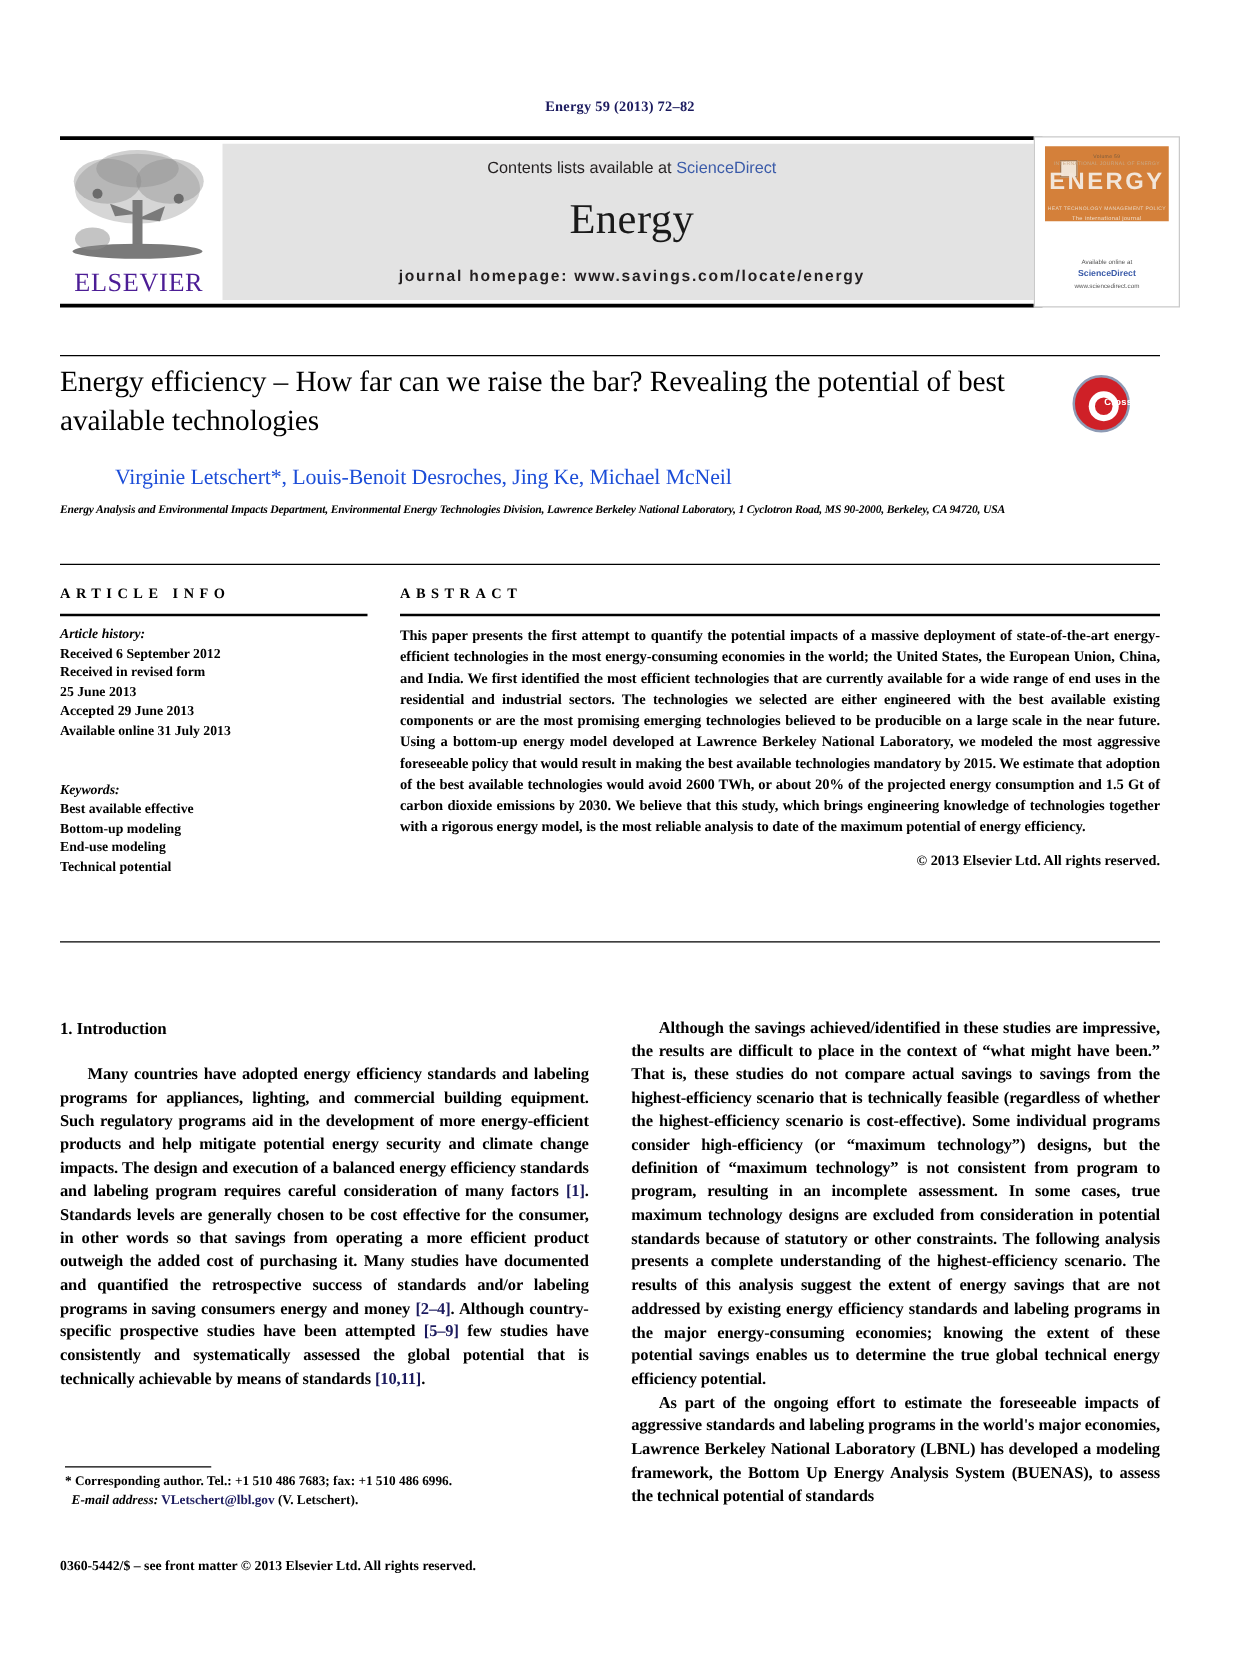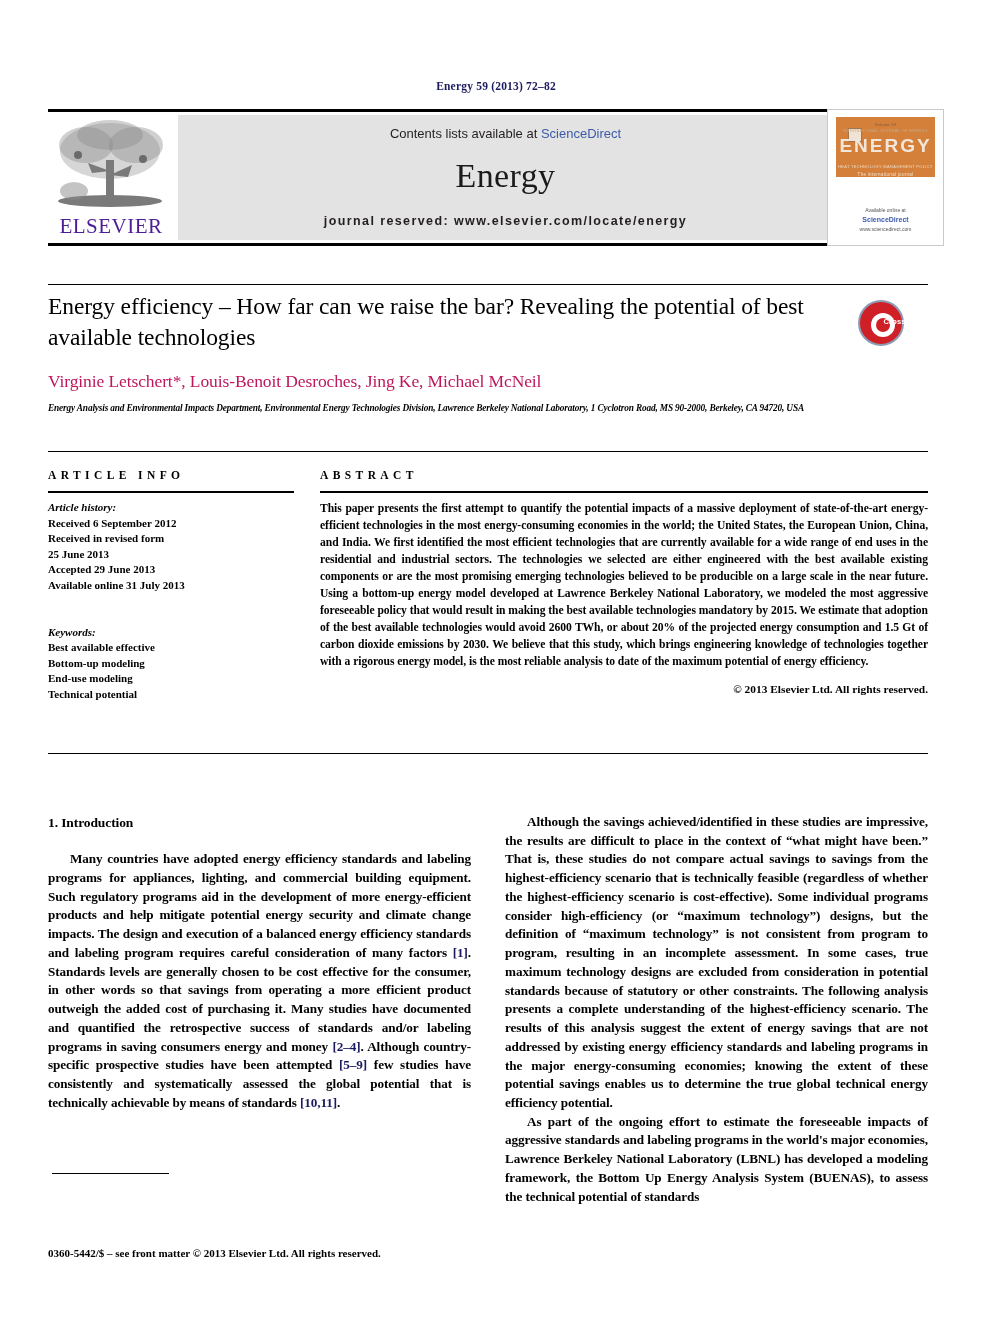--- a/index.html
+++ b/index.html
@@ -192,22 +192,23 @@
     line-height: 1.33;
     color: #000;
     margin: 0;
     font-weight: normal;
     letter-spacing: -0.1px;
   }
   .authors {
     margin-top: 17px;
     font-family: "Liberation Serif", serif;
     font-size: 17.5px;
-    color: #be185d;
+    color: #1d4ed8;
     letter-spacing: -0.1px;
+    margin-left: 44px;
   }
   .affiliation {
     margin-top: 10px;
     font-family: "Liberation Serif", serif;
     font-style: italic;
     font-weight: bold;
     font-size: 9.3px;
     line-height: 1.45;
     color: #000;
     width: 760px;
@@ -414,21 +415,21 @@
         </g>
       </svg>
       <div class="elsevier-word">ELSEVIER</div>
     </div>
 
     <div class="mast-center">
       <div class="contents-line">
         <span>Contents lists available at </span><span class="sd">ScienceDirect</span>
       </div>
       <div class="journal-name">Energy</div>
-      <div class="homepage-line">journal reserved: www.elsevier.com/locate/energy</div>
+      <div class="homepage-line">journal homepage: www.savings.com/locate/energy</div>
     </div>
 
     <div class="cover-thumb">
       <div class="cover-orange">
         <div class="cover-logo-sq"></div>
         <div class="cover-minitxt cover-topbar">Volume 59</div>
         <div class="cover-minitxt cover-midbar">INTERNATIONAL  JOURNAL  OF  ENERGY</div>
         <div class="cover-energy">ENERGY</div>
         <div class="cover-minitxt cover-botbar">HEAT   TECHNOLOGY   MANAGEMENT   POLICY</div>
         <div class="cover-minitxt cover-tag">The international journal</div>
@@ -491,18 +492,22 @@
     <div class="body-head">1. Introduction</div>
     <p class="body-p"><span>Many countries have adopted energy efficiency standards and labeling programs for appliances, lighting, and commercial building equipment. Such regulatory programs aid in the development of more energy-efficient products and help mitigate potential energy security and climate change impacts. The design and execution of a balanced energy efficiency standards and labeling program requires careful consideration of many factors </span><span class="ref">[1]</span><span>. Standards levels are generally chosen to be cost effective for the consumer, in other words so that savings from operating a more efficient product outweigh the added cost of purchasing it. Many studies have documented and quantified the retrospective success of standards and/or labeling programs in saving consumers energy and money </span><span class="ref">[2–4]</span><span>. Although country-specific prospective studies have been attempted </span><span class="ref">[5–9]</span><span> few studies have consistently and systematically assessed the global potential that is technically achievable by means of standards </span><span class="ref">[10,11]</span><span>.</span></p>
   </div>
 
   <div class="body-col body-right">
     <p class="body-p">Although the savings achieved/identified in these studies are impressive, the results are difficult to place in the context of “what might have been.” That is, these studies do not compare actual savings to savings from the highest-efficiency scenario that is technically feasible (regardless of whether the highest-efficiency scenario is cost-effective). Some individual programs consider high-efficiency (or “maximum technology”) designs, but the definition of “maximum technology” is not consistent from program to program, resulting in an incomplete assessment. In some cases, true maximum technology designs are excluded from consideration in potential standards because of statutory or other constraints. The following analysis presents a complete understanding of the highest-efficiency scenario. The results of this analysis suggest the extent of energy savings that are not addressed by existing energy efficiency standards and labeling programs in the major energy-consuming economies; knowing the extent of these potential savings enables us to determine the true global technical energy efficiency potential.</p>
     <p class="body-p">As part of the ongoing effort to estimate the foreseeable impacts of aggressive standards and labeling programs in the world's major economies, Lawrence Berkeley National Laboratory (LBNL) has developed a modeling framework, the Bottom Up Energy Analysis System (BUENAS), to assess the technical potential of standards</p>
   </div>
 
   <div class="foot-rule"></div>
+  <div class="footnote">
+    <div>* Corresponding author. Tel.: +1 510 486 7683; fax: +1 510 486 6996.</div>
+    <div>&nbsp;&nbsp;<span class="ital">E-mail address:</span> <span class="email">VLetschert@lbl.gov</span><span> (V. Letschert).</span></div>
+  </div>
 
   <div class="imprint">
     <div>0360-5442/$ – see front matter © 2013 Elsevier Ltd. All rights reserved.</div>
   </div>
 
 </div>
 
 </body></html>

